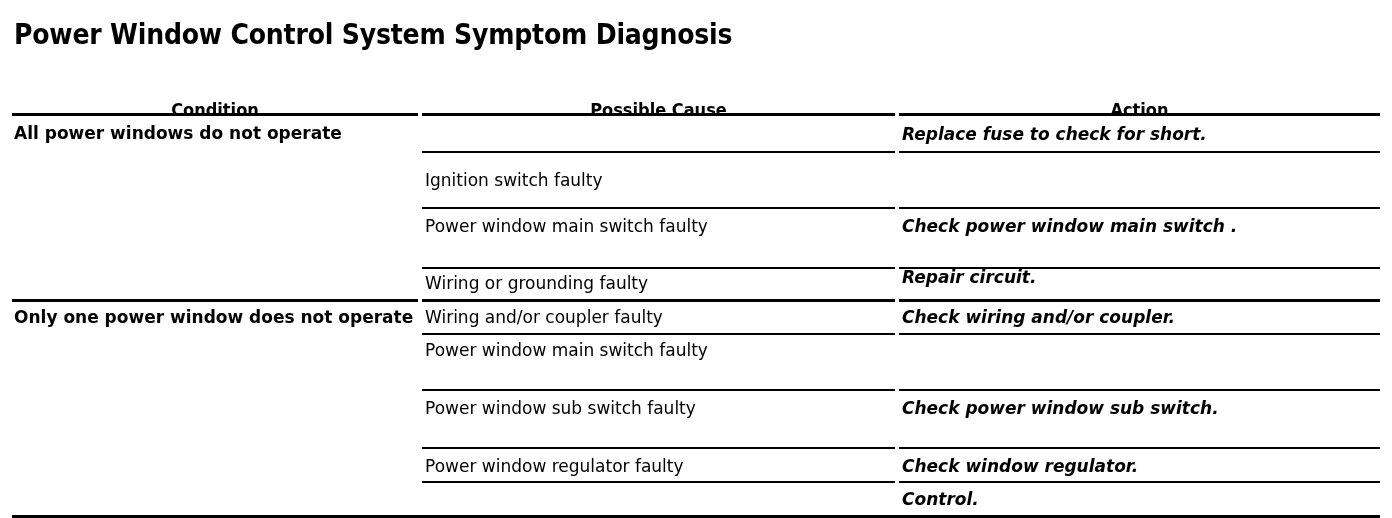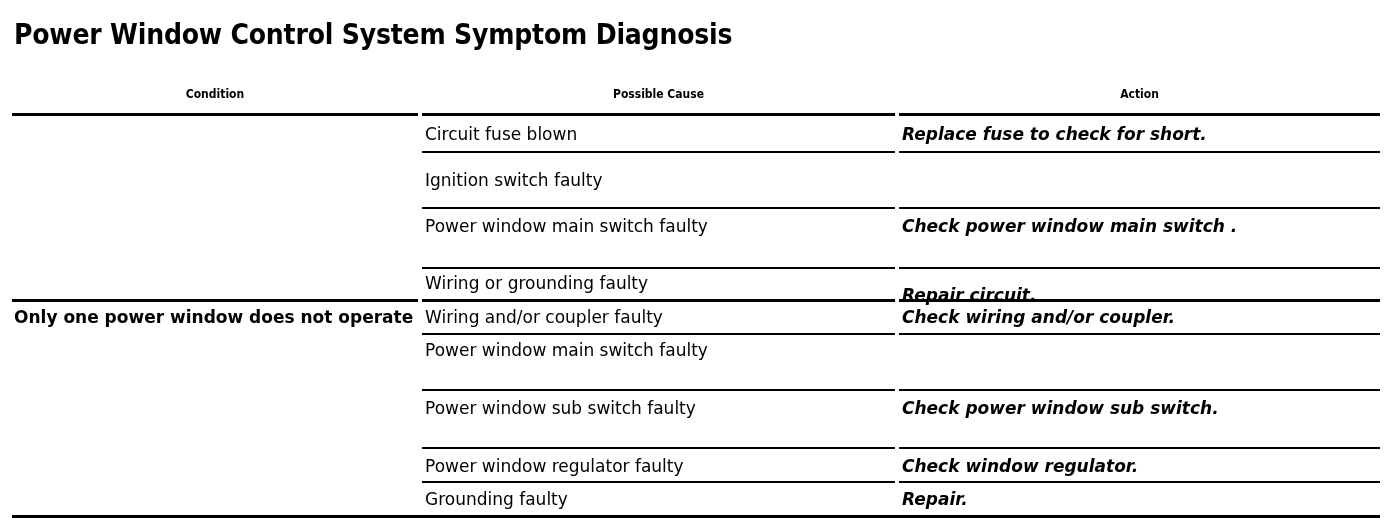--- a/index.html
+++ b/index.html
@@ -40,24 +40,24 @@
   
   .thead {
     position: absolute;
     top: 70px;
     height: 28px;
     left: 0;
     width: 1392px;
   }
   .th {
     position: absolute;
-    top: 0;
+    top: 16px;
     font-family: "DejaVu Sans Condensed", "Liberation Sans Narrow", "DejaVu Sans", sans-serif;
     font-weight: bold;
-    font-size: 12px;
+    font-size: 18px;
     text-align: center;
     white-space: nowrap;
     line-height: 24px;
   }
   .th-condition { left: 12px;  width: 406px; }
   .th-cause     { left: 422px; width: 473px; }
   .th-action    { left: 899px; width: 481px; text-align: center; }
 
   .tbody {
     position: absolute;
@@ -119,37 +119,37 @@
     <div class="th th-cause">Possible Cause</div>
     <div class="th th-action">Action</div>
   </div>
 
   <div class="tbody">
 
     <div class="rule thick seg1" style="top:101px"></div>
     <div class="rule thick seg2" style="top:101px"></div>
     <div class="rule thick seg3" style="top:101px"></div>
 
+    <div class="cell c1" style="top:110px">All power windows do not operate</div>
 
-    <div class="cell c2" style="top:111px">Circuit fuse blown</div>
     <div class="cell c3" style="top:111px">Replace fuse to check for short.</div>
     <div class="rule seg2" style="top:139px"></div>
     <div class="rule seg3" style="top:139px"></div>
 
     <div class="cell c2" style="top:157px">Ignition switch faulty</div>
     <div class="rule seg2" style="top:195px"></div>
     <div class="rule seg3" style="top:195px"></div>
 
     <div class="cell c2" style="top:203px">Power window main switch faulty</div>
     <div class="cell c3" style="top:203px">Check power window main switch .</div>
     <div class="rule seg2" style="top:255px"></div>
     <div class="rule seg3" style="top:255px"></div>
 
     <div class="cell c2" style="top:260px">Wiring or grounding faulty</div>
-    <div class="cell c3" style="top:272px">Repair circuit.</div>
+    <div class="cell c3" style="top:254px">Repair circuit.</div>
 
     <div class="rule thick seg1" style="top:287px"></div>
     <div class="rule thick seg2" style="top:287px"></div>
     <div class="rule thick seg3" style="top:287px"></div>
 
     <div class="cell c1" style="top:294px">Only one power window does not operate</div>
 
     <div class="cell c2" style="top:294px">Wiring and/or coupler faulty</div>
     <div class="cell c3" style="top:294px">Check wiring and/or coupler.</div>
     <div class="rule seg2" style="top:321px"></div>
@@ -162,19 +162,18 @@
     <div class="cell c2" style="top:385px">Power window sub switch faulty</div>
     <div class="cell c3" style="top:385px">Check power window sub switch.</div>
     <div class="rule seg2" style="top:435px"></div>
     <div class="rule seg3" style="top:435px"></div>
 
     <div class="cell c2" style="top:443px">Power window regulator faulty</div>
     <div class="cell c3" style="top:443px">Check window regulator.</div>
     <div class="rule seg2" style="top:469px"></div>
     <div class="rule seg3" style="top:469px"></div>
 
-    <div class="cell c2" style="top:476px">Grounding faulty</div>
-    <div class="cell c3" style="top:476px">Repair.</div>
+    <div class="cell c3" style="top:476px">Control.</div>
 
     <div class="rule thick segfull" style="top:503px"></div>
 
   </div>
 </div>
 
 </body></html>

